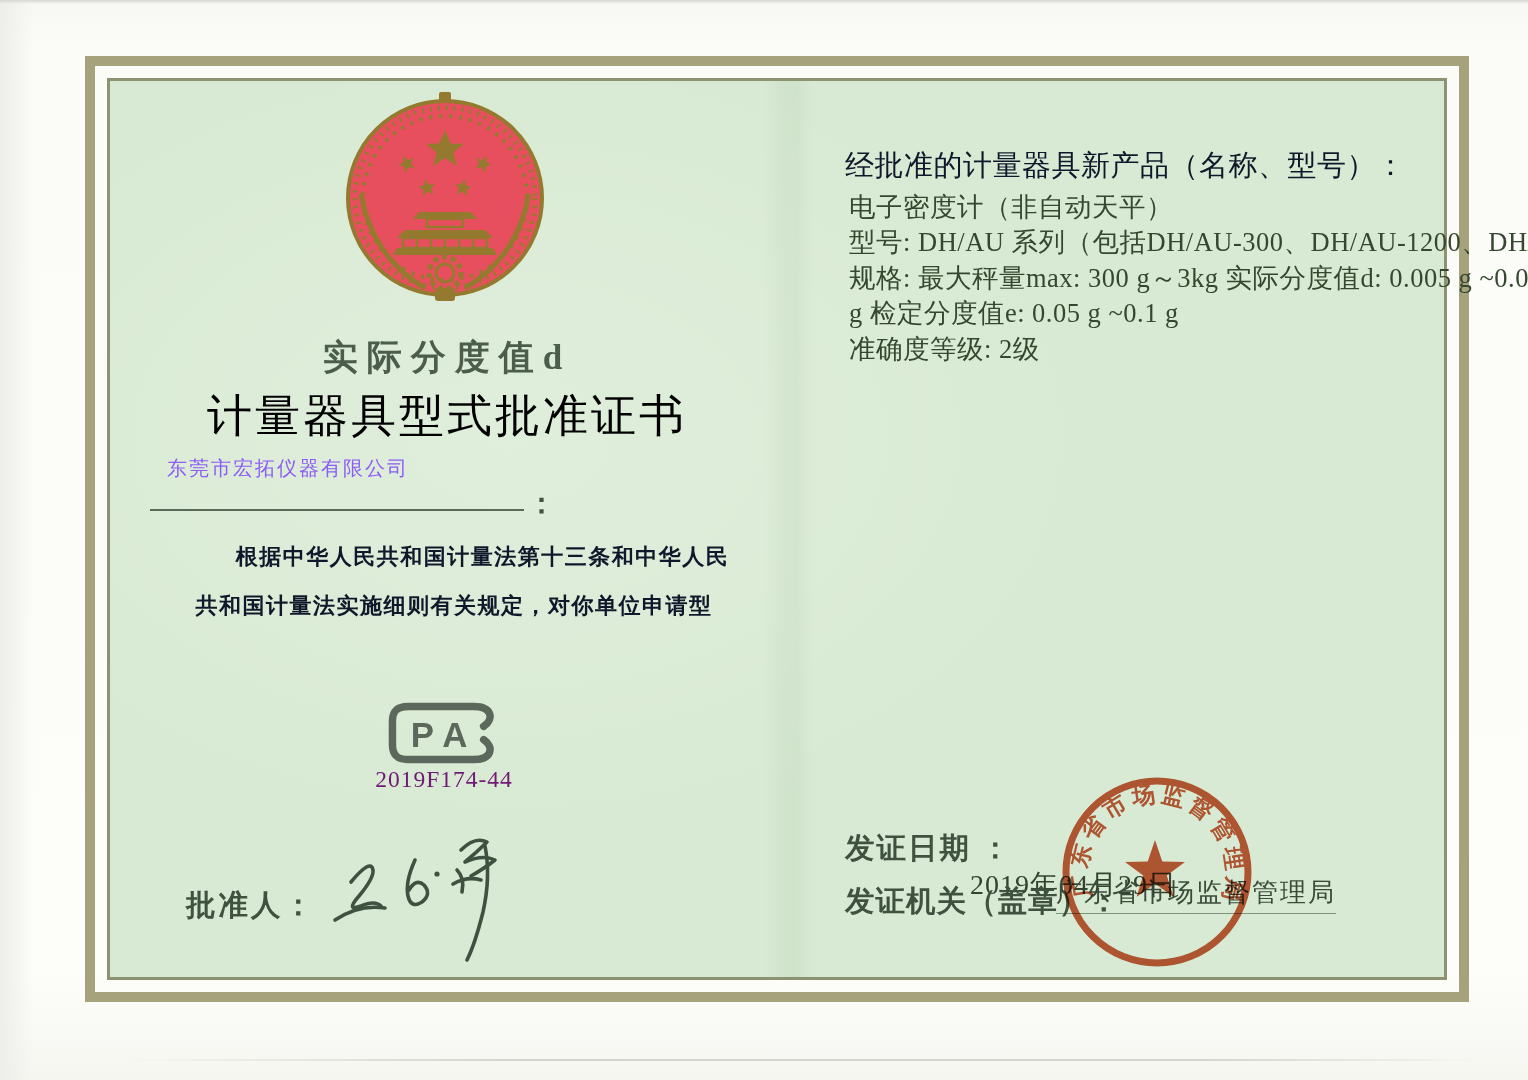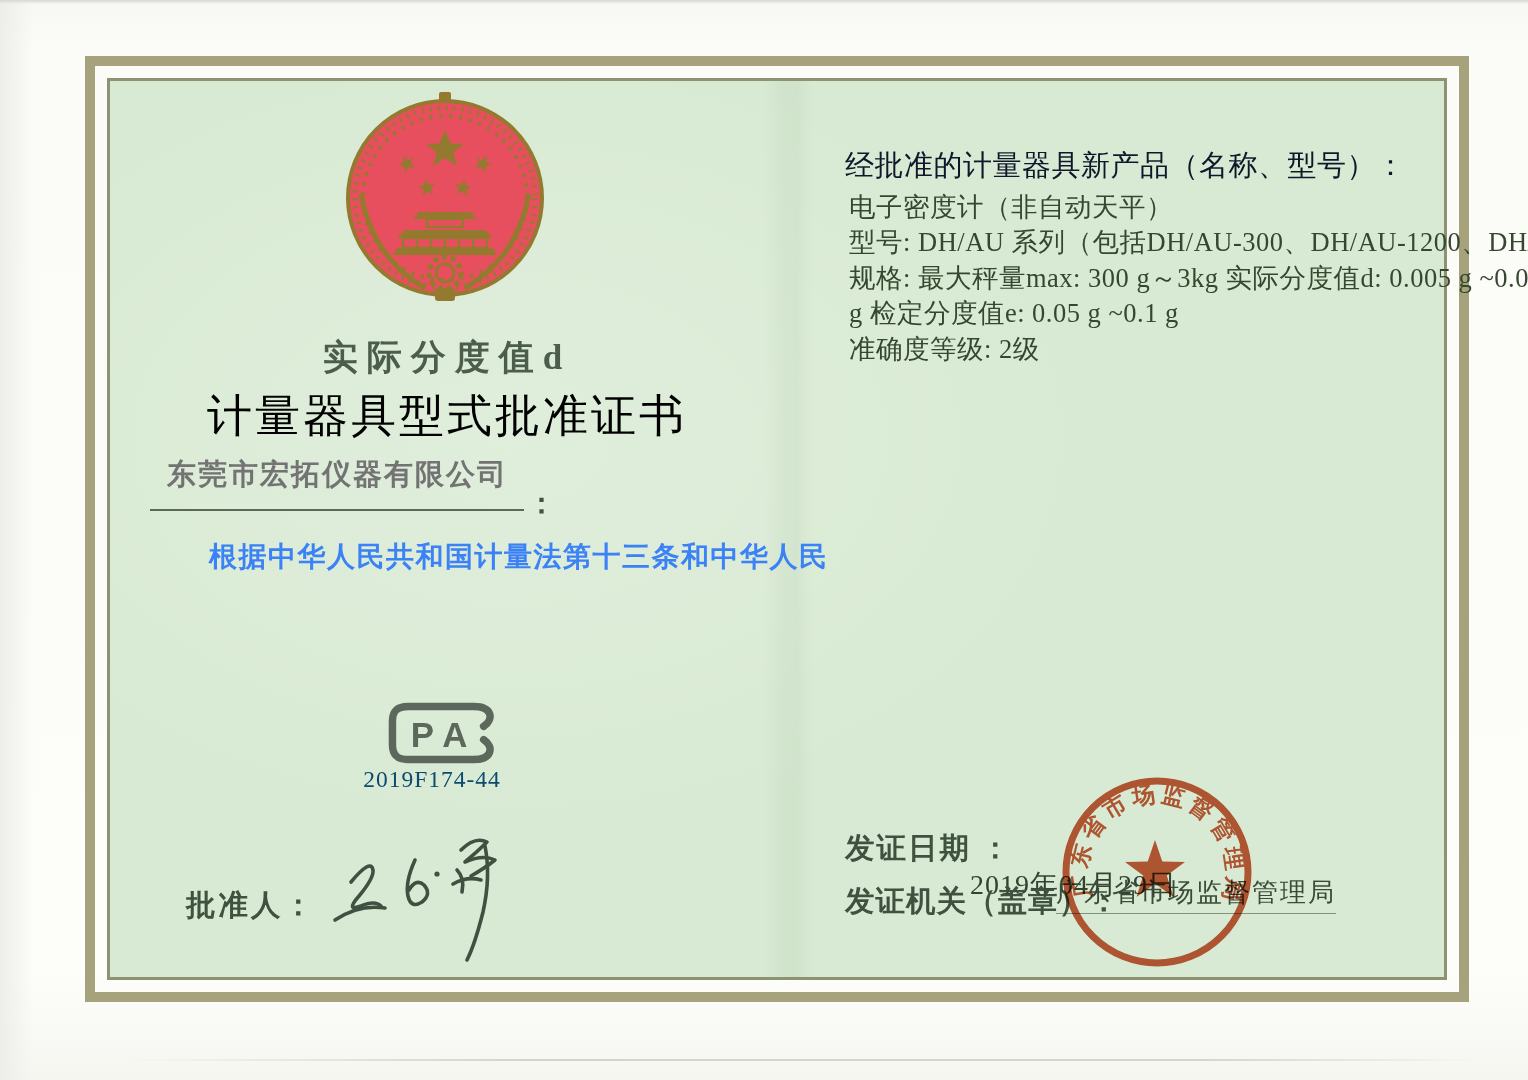--- a/index.html
+++ b/index.html
@@ -19,28 +19,28 @@
     left:107px;top:78px;width:1340px;height:902px;box-sizing:border-box;border:3px solid #8d9270;
     background:
       radial-gradient(ellipse 900px 600px at 30% 40%, rgba(255,255,255,.20), rgba(255,255,255,0) 70%),
       linear-gradient(90deg, rgba(120,150,110,0) 49%, rgba(100,130,95,.06) 50.3%, rgba(120,150,110,0) 52%),
       #d8ead3;
   }
   .fold-shadow{left:780px;top:81px;width:34px;height:897px;background:linear-gradient(90deg,rgba(90,120,85,0),rgba(90,120,85,.05),rgba(90,120,85,0));}
   
   .country{left:240px;top:334px;width:414px;text-align:center;font-size:35px;font-weight:700;letter-spacing:9px;color:#4b5d4b;}
   .title{left:142px;top:386px;width:610px;text-align:center;font-size:45px;font-weight:400;letter-spacing:3px;color:#000000;}
-  .company{left:167px;top:455px;font-size:29px;color:#737373;letter-spacing:2px;font-weight:bold;}
+  .company{left:167px;top:455px;font-size:20px;color:#8b5cf6;letter-spacing:2px;}
   .company-underline{left:150px;top:509px;width:374px;height:0;border-bottom:2.5px solid #5a6a58;}
   .company-colon{left:527px;top:484px;font-size:29px;font-weight:700;color:#41523f;}
-  .body-text{left:152px;top:533px;width:604px;color:#3b82f6;font-size:28px;font-weight:700;letter-spacing:1.5px;}
+  .body-text{left:152px;top:533px;width:604px;color:#0f172a;font-size:22px;font-weight:700;letter-spacing:1.5px;text-align:center;}
   .body-text .bline{height:48.7px;line-height:48.7px;white-space:nowrap;}
   .body-text .bline:first-child{padding-left:57px;}
   .cpa-mark{left:381px;top:699px;width:134px;height:68px;}
-  .cpa-number{left:340px;top:766px;width:184px;text-align:center;font-size:23.5px;letter-spacing:1px;color:#0c4a6e;}
+  .cpa-number{left:352px;top:766px;width:184px;text-align:center;font-size:23.5px;letter-spacing:1px;color:#701a75;}
   .approver-label{left:186px;top:886px;font-size:29.5px;font-weight:700;letter-spacing:3px;color:#3f513f;}
   .signature{left:315px;top:816px;width:205px;height:158px;}
   
   .product-heading{left:845px;top:146px;font-size:29px;font-weight:400;letter-spacing:.5px;color:#0f172a;white-space:nowrap;}
   .product-lines{left:849px;top:190px;color:#36472f;font-size:26.5px;}
   .product-lines .pline{height:35.4px;line-height:35.4px;white-space:nowrap;letter-spacing:.5px;}
   .date-label{left:845px;top:829px;font-size:29.5px;font-weight:700;letter-spacing:2px;color:#3f513f;}
   .date-value{left:970px;top:844px;font-size:28px;letter-spacing:1px;color:#32432f;white-space:nowrap;margin-top:22px;}
   .authority-label{left:845px;top:882px;font-size:29.5px;font-weight:700;letter-spacing:1px;color:#3f513f;white-space:nowrap;}
   .authority-value{left:1056px;top:875px;font-size:26px;letter-spacing:2px;color:#3a4b38;border-bottom:1.5px solid rgba(60,75,56,.55);padding-bottom:3px;white-space:nowrap;}
@@ -98,20 +98,21 @@
 
 <div class="abs country">实际分度值d</div>
 <div class="abs title">计量器具型式批准证书</div>
 
 <div class="abs company">东莞市宏拓仪器有限公司</div>
 <div class="abs company-underline"></div>
 <div class="abs company-colon">：</div>
 
 <div class="abs body-text">
   <div class="bline">根据中华人民共和国计量法第十三条和中华人民</div>
+  <div class="bline">共和国计量法实施细则有关规定，对你单位申请型</div>
 </div>
 
 <svg class="abs cpa-mark" viewBox="0 0 150 82">
   <path d="M118 33 C 131 24, 128 9, 106 9 L 27 9 C 13 9, 8 15, 8 27 L 8 55 C 8 67, 13 73, 27 73 L 106 73 C 128 73, 131 58, 118 49" fill="none" stroke="#5c685c" stroke-width="9" stroke-linecap="round"></path>
   <text x="30" y="58" font-size="42" font-weight="bold" font-family="Liberation Sans, DejaVu Sans, sans-serif" fill="#5c685c">P</text>
   <text x="68" y="58" font-size="42" font-weight="bold" font-family="Liberation Sans, DejaVu Sans, sans-serif" fill="#5c685c">A</text>
 </svg>
 <div class="abs cpa-number">2019F174-44</div>
 
 <div class="abs approver-label">批准人：</div>

